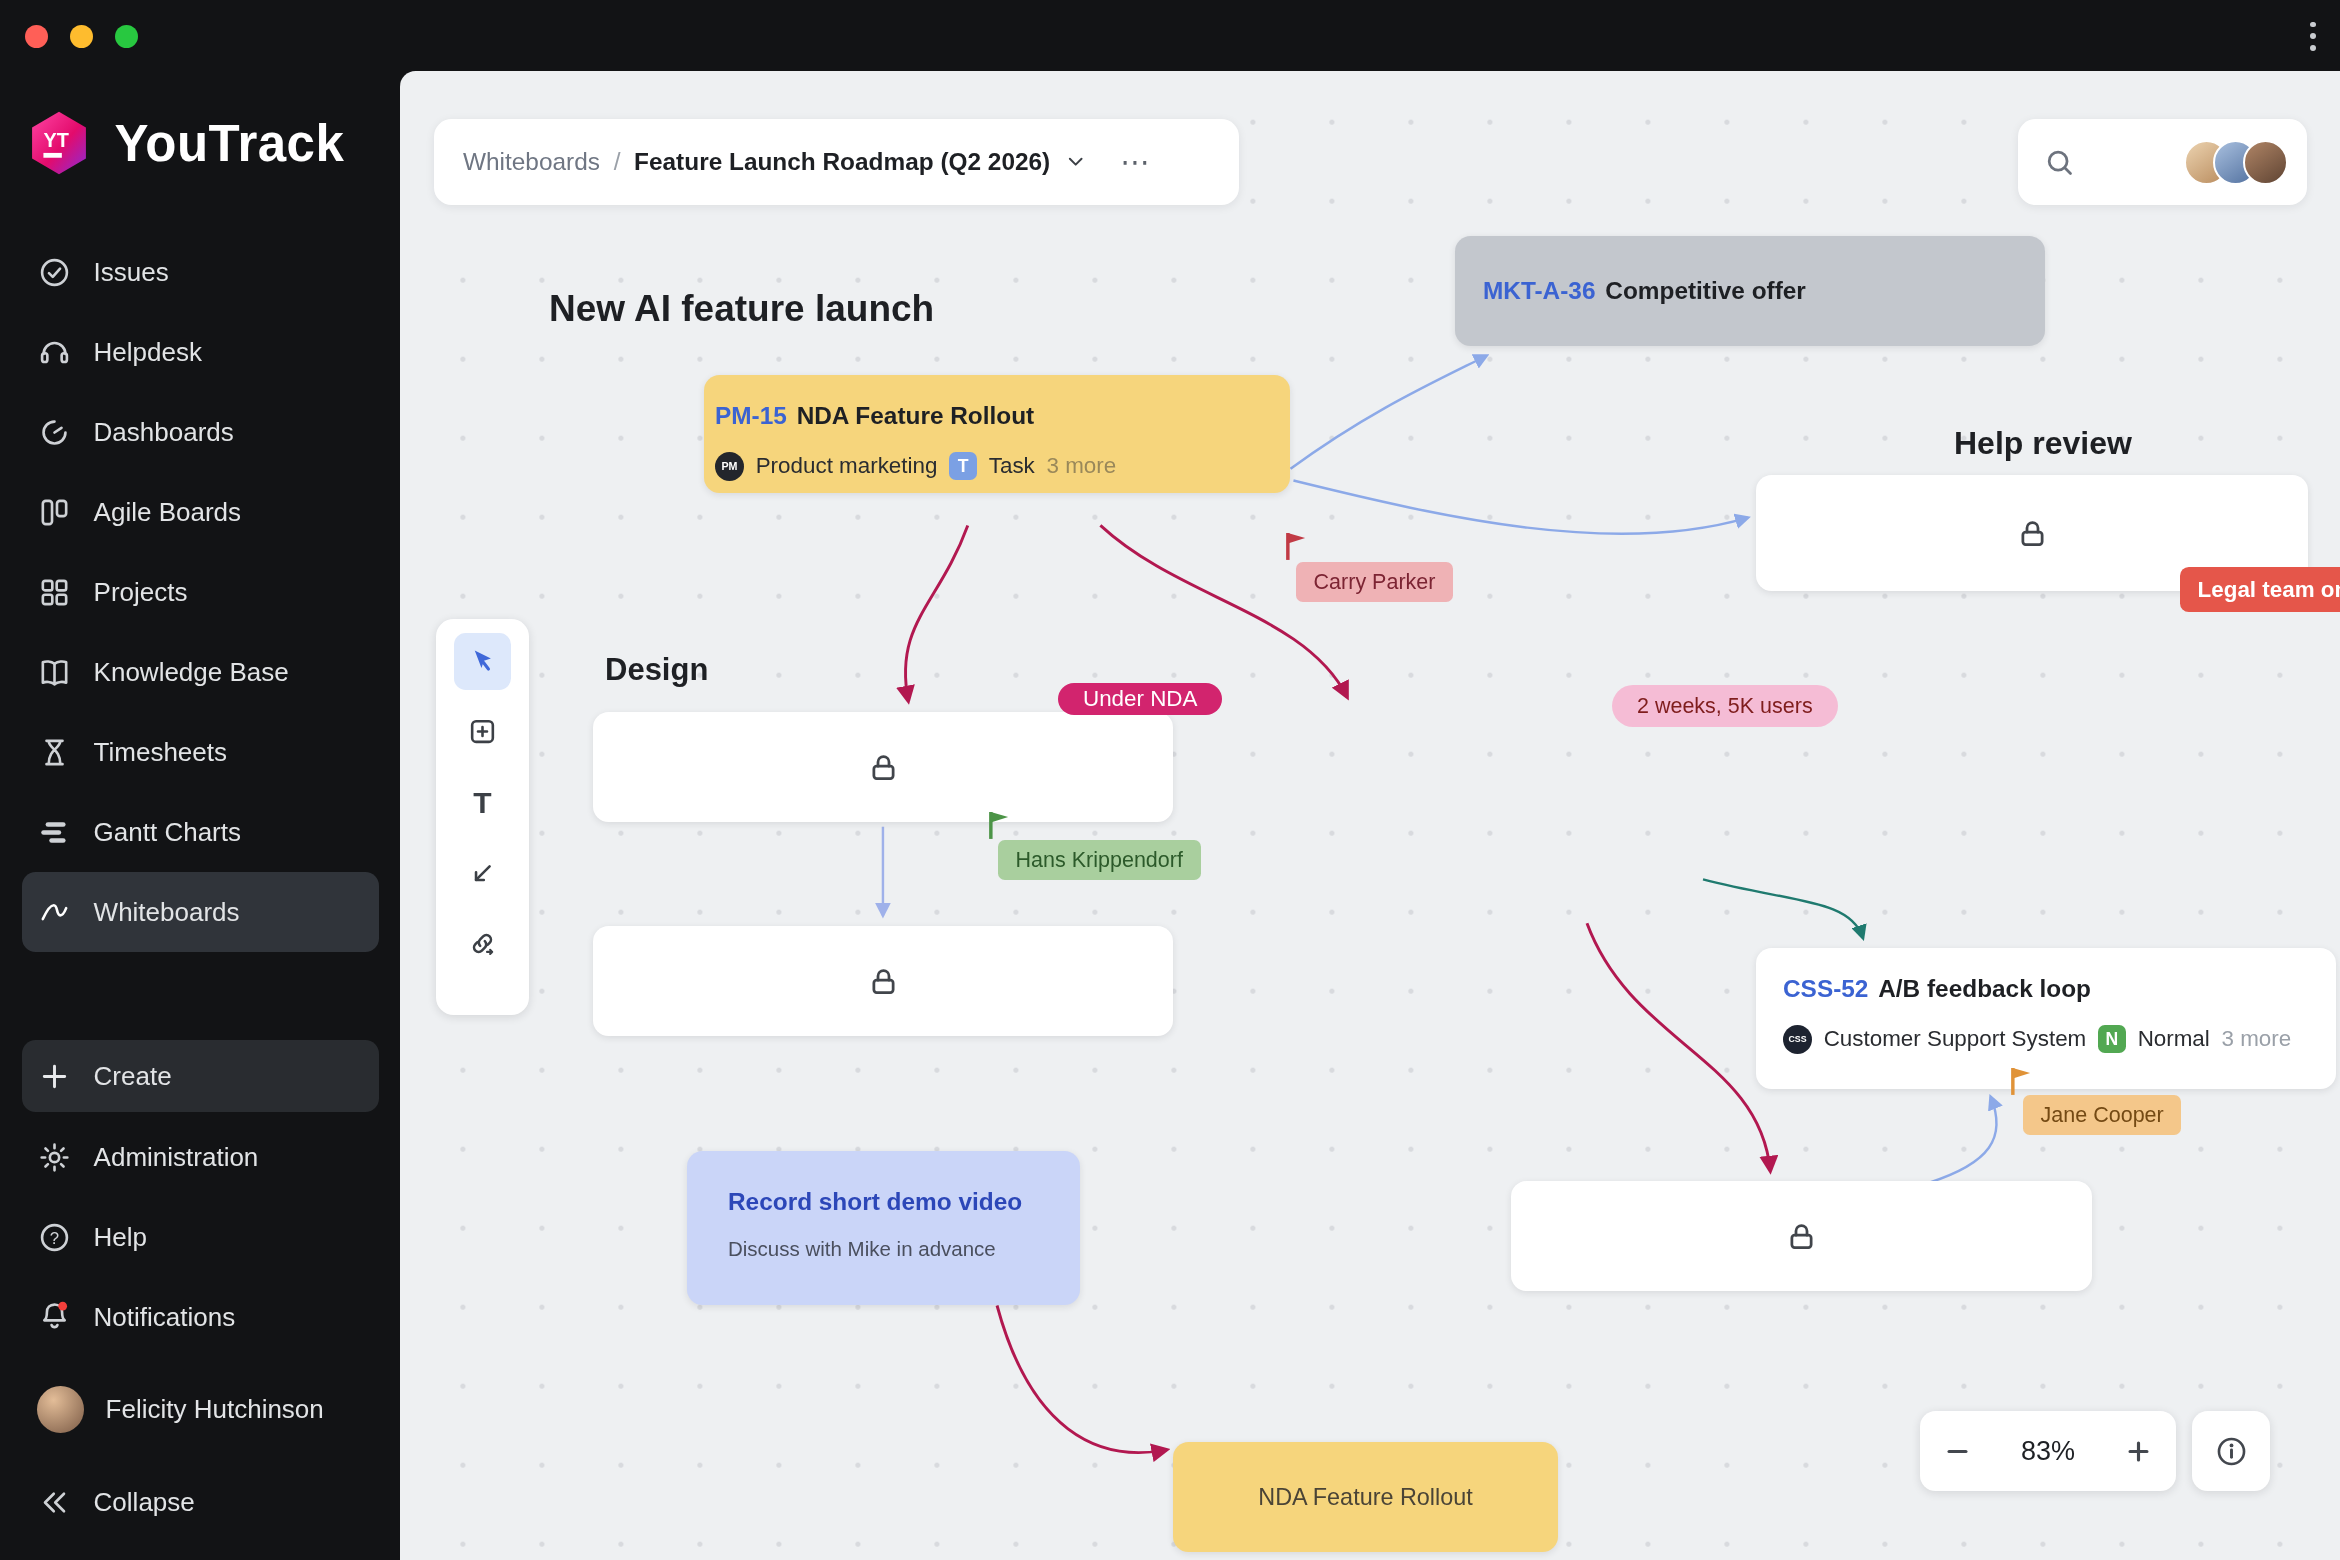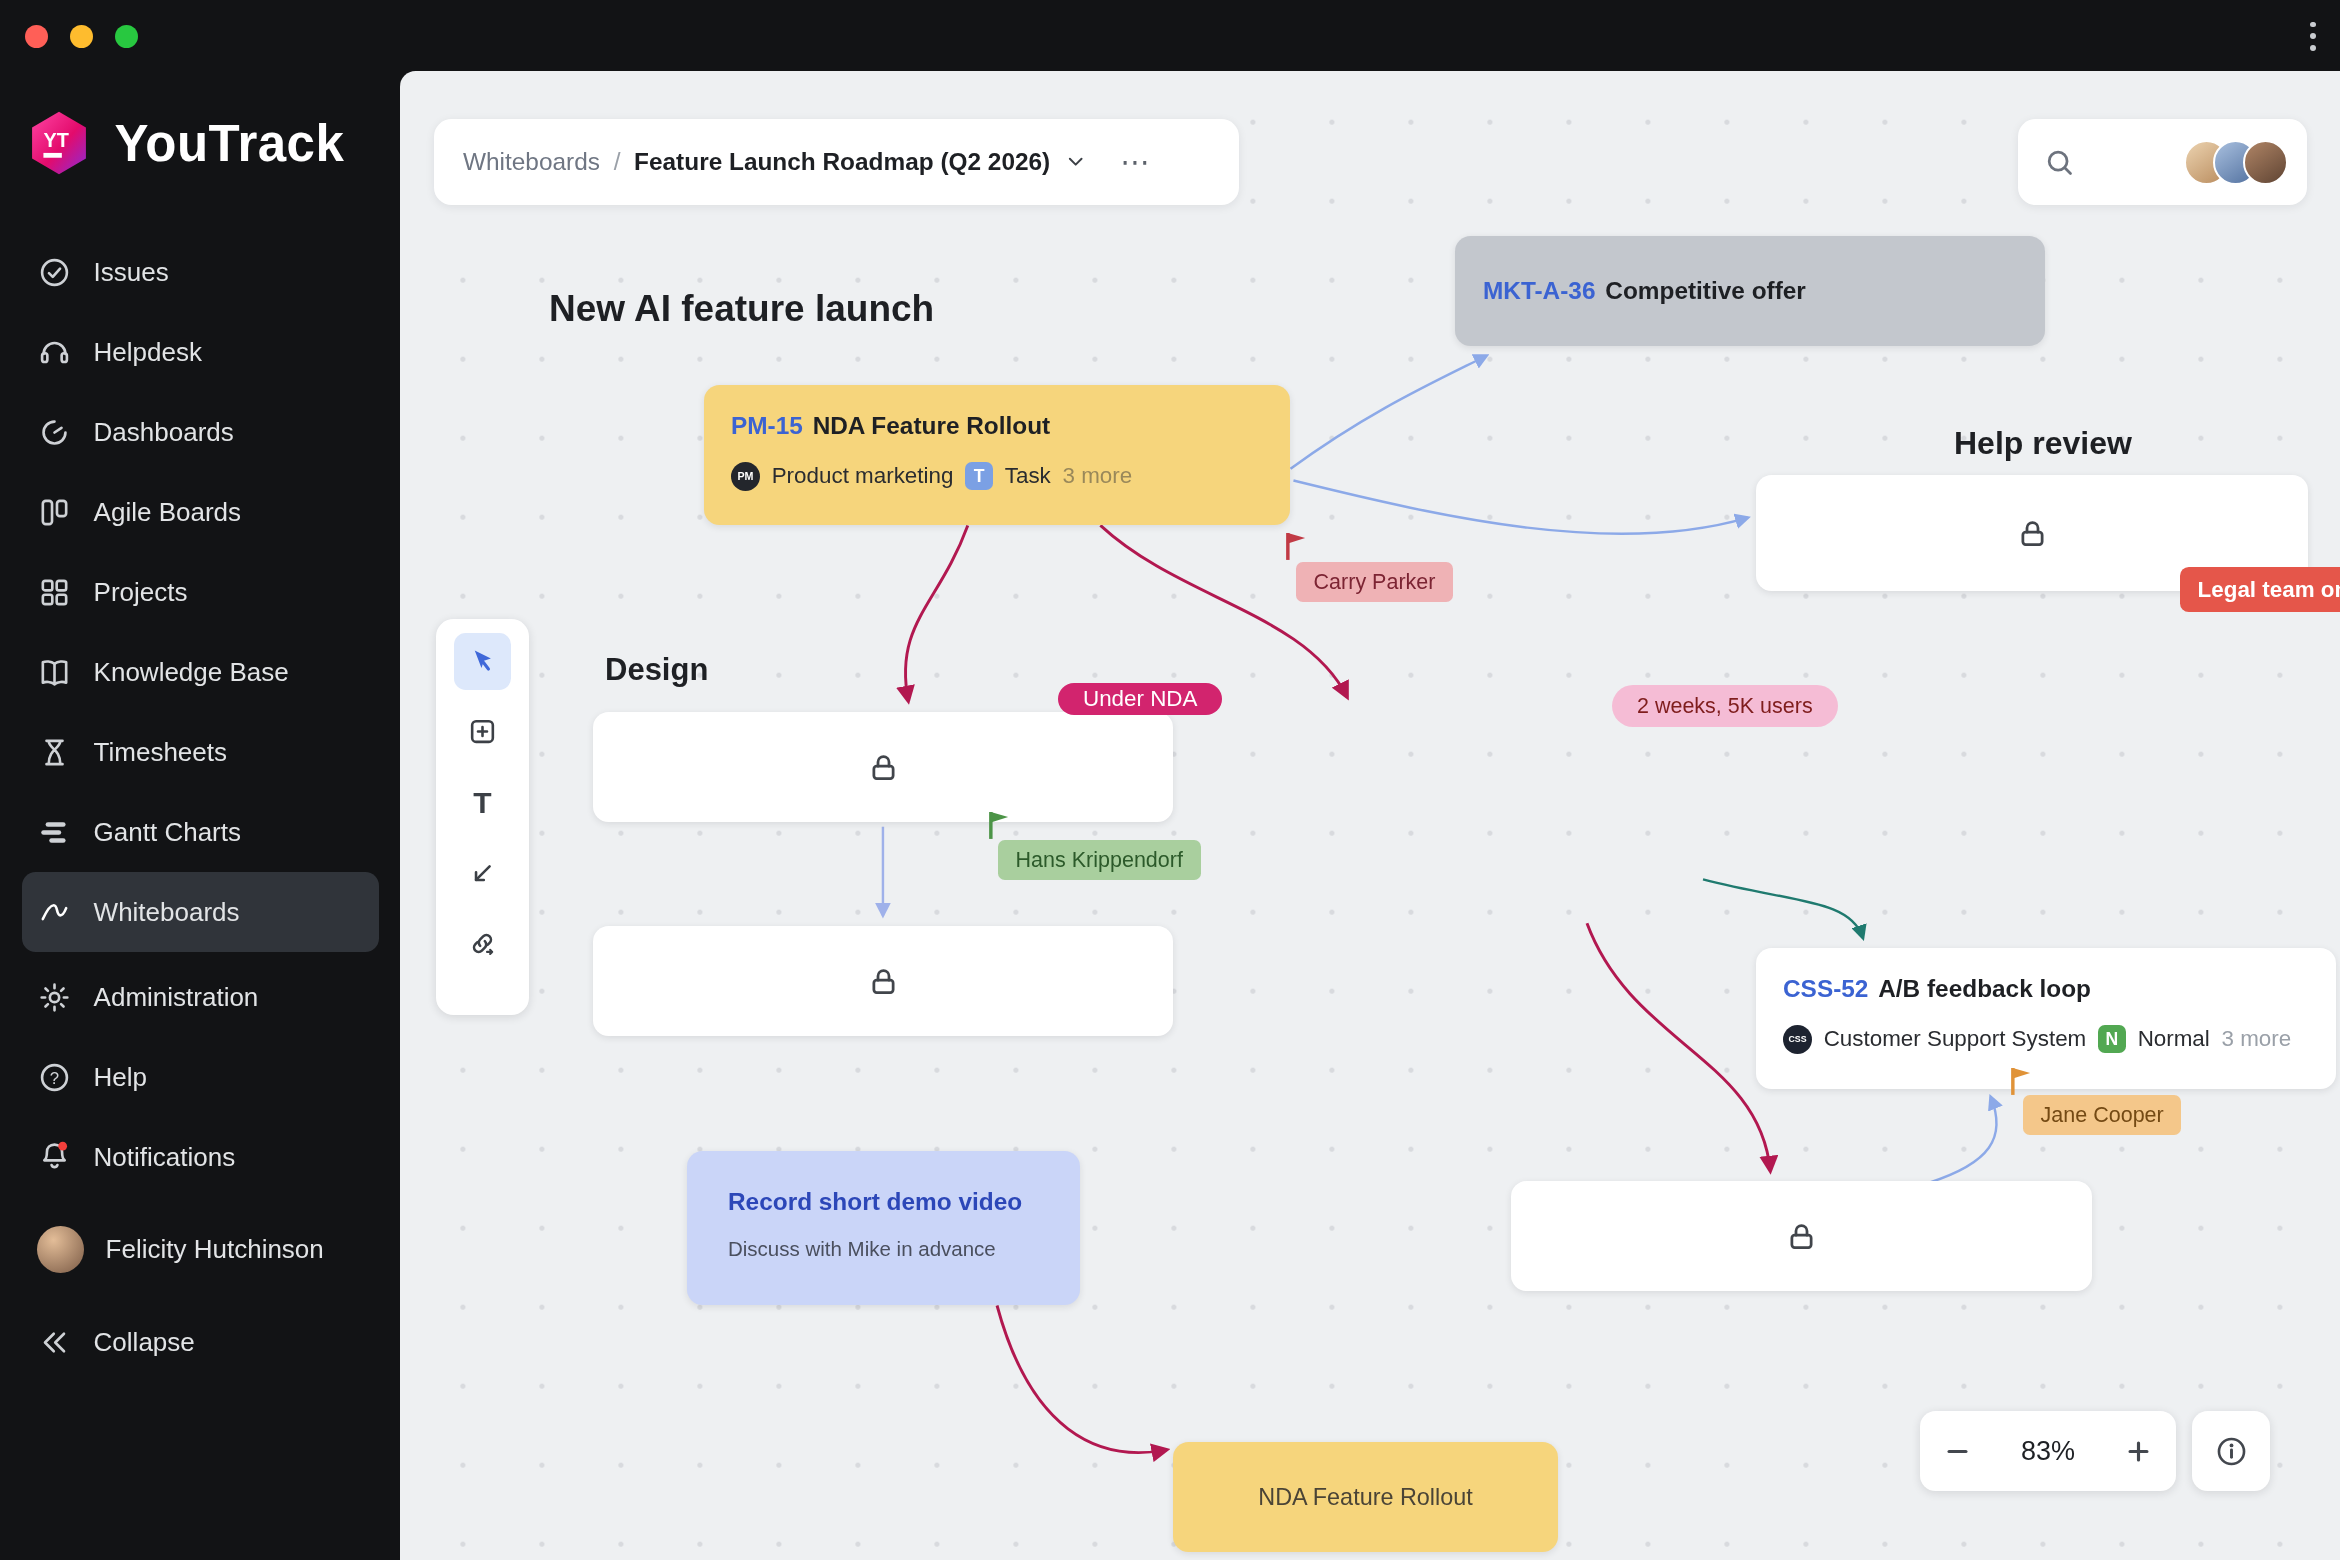--- a/index.html
+++ b/index.html
@@ -196,20 +196,26 @@
           </svg>
         <span class="nav-label">Gantt Charts</span>
       </div>
       <div class="nav-item selected">
         <svg class="icn" viewBox="0 0 24 24" fill="none" stroke="#ffffff" stroke-width="1.8" stroke-linecap="round" stroke-linejoin="round">
             <path d="M4 16.5c2.5-5.5 5-9.5 7.5-9.5 3 0 1.5 7 4.5 7 1.8 0 3-2.5 4-5"></path>
           </svg>
         <span class="nav-label">Whiteboards</span>
       </div>
 
+      <div class="nav-item create">
+        <svg class="icn" viewBox="0 0 24 24" fill="none" stroke="#e8eaec" stroke-width="2" stroke-linecap="round">
+            <path d="M12 5v14M5 12h14"></path>
+          </svg>
+        <span class="nav-label">Create</span>
+      </div>
       <div class="nav-item" style="margin-top:5.9px;">
         <svg class="icn" viewBox="0 0 24 24" fill="none" stroke="#ced1d5" stroke-width="1.8" stroke-linecap="round">
             <circle cx="12" cy="12" r="3.2"></circle>
             <path d="M12 3.2v2.4M12 18.4v2.4M3.2 12h2.4M18.4 12h2.4M5.8 5.8l1.7 1.7M16.5 16.5l1.7 1.7M18.2 5.8l-1.7 1.7M7.5 16.5l-1.7 1.7"></path>
           </svg>
         <span class="nav-label">Administration</span>
       </div>
       <div class="nav-item">
         <svg class="icn" viewBox="0 0 24 24" fill="none" stroke="#ced1d5" stroke-width="1.8">
             <circle cx="12" cy="12" r="8.5"></circle>
@@ -269,21 +275,21 @@
     </svg>
 
     <div class="heading" style="left:149px; top:217px; font-size:37px;">New AI feature launch</div>
     <div class="heading" style="left:1554px; top:354px; font-size:32px;">Help review</div>
     <div class="heading" style="left:205px; top:581px; font-size:31px;">Design</div>
 
     <div class="card card-gray" style="left:1055px; top:165px; width:590px; height:110px; display:flex; align-items:center; padding-left:28px;">
       <span class="issue-title"><span class="issue-id">MKT-A-36</span><span class="issue-name">Competitive offer</span></span>
     </div>
 
-    <div class="card card-yellow" style="left:304px; top:314px; width:586px; height:140px; padding:27px 27px 0 27px;">
+    <div class="card card-yellow" style="left:304px; top:304px; width:586px; height:118px; padding:27px 27px 0 11px;">
       <div class="issue-title" style="margin-bottom:21.5px;"><span class="issue-id">PM-15</span><span class="issue-name">NDA Feature Rollout</span></div>
       <div class="meta-row">
         <span class="mini-avatar">PM</span>
         <span>Product marketing</span>
         <span class="type-badge task">T</span>
         <span>Task</span>
         <span class="more-txt">3 more</span>
       </div>
     </div>
 

